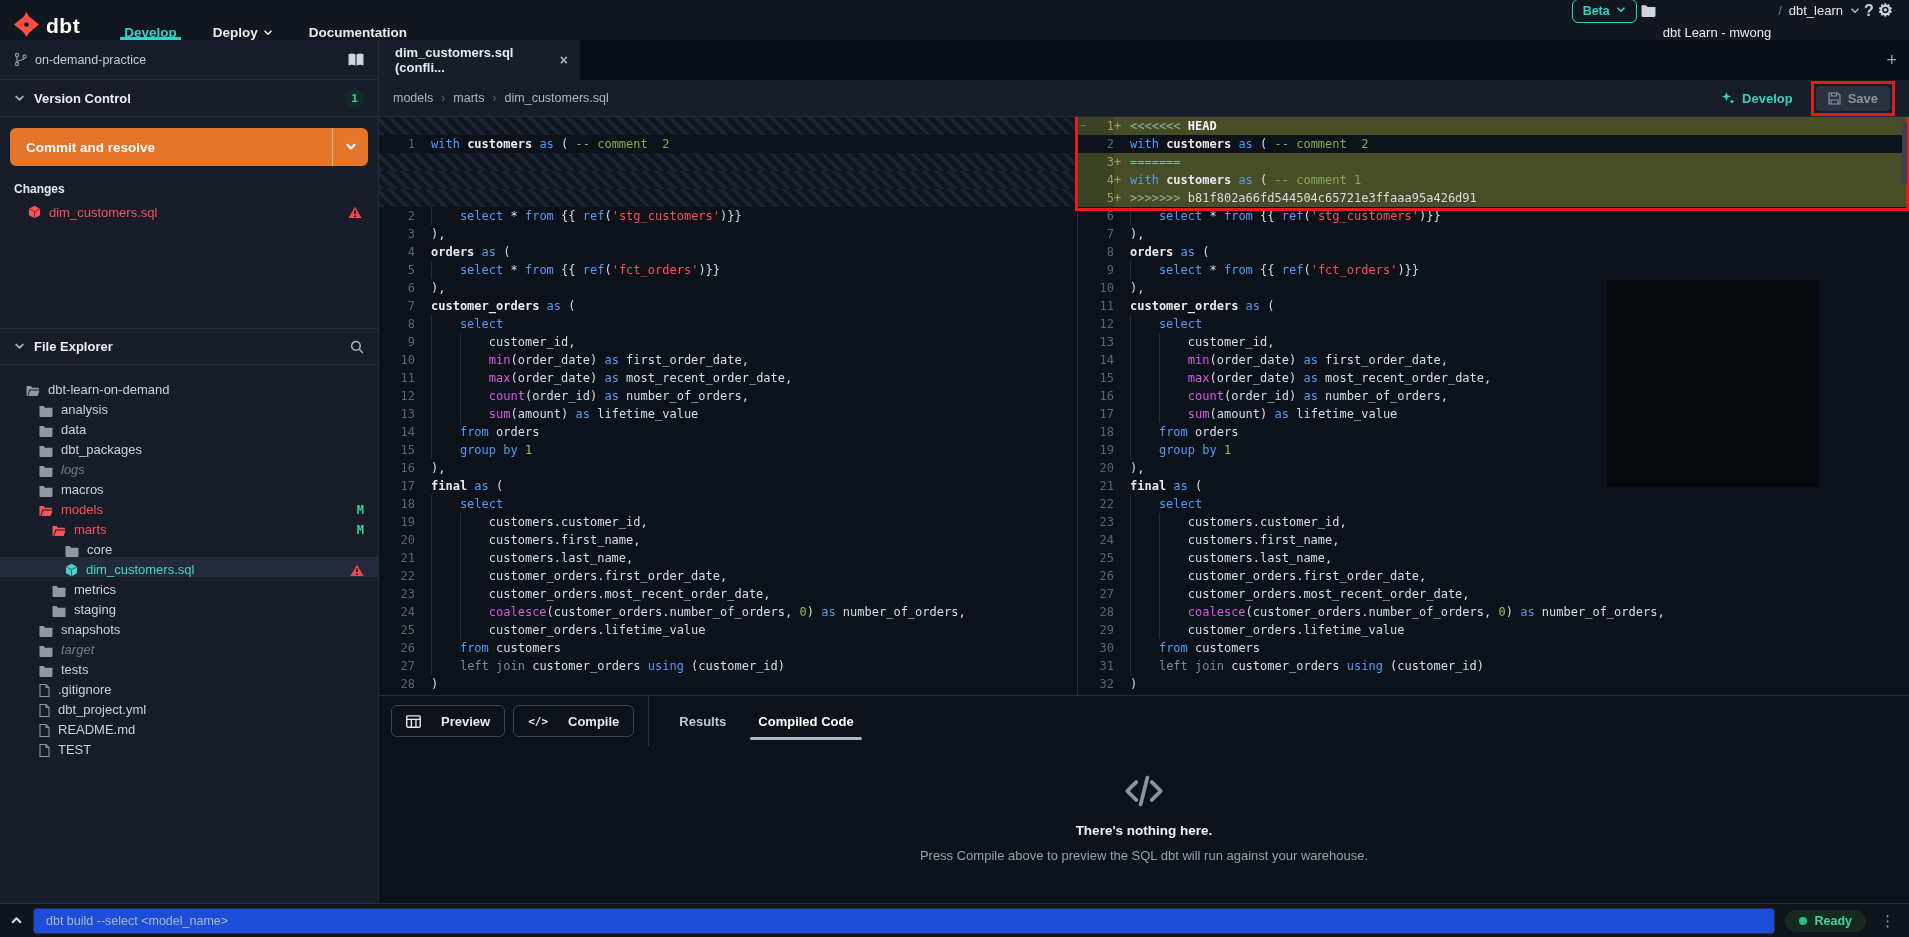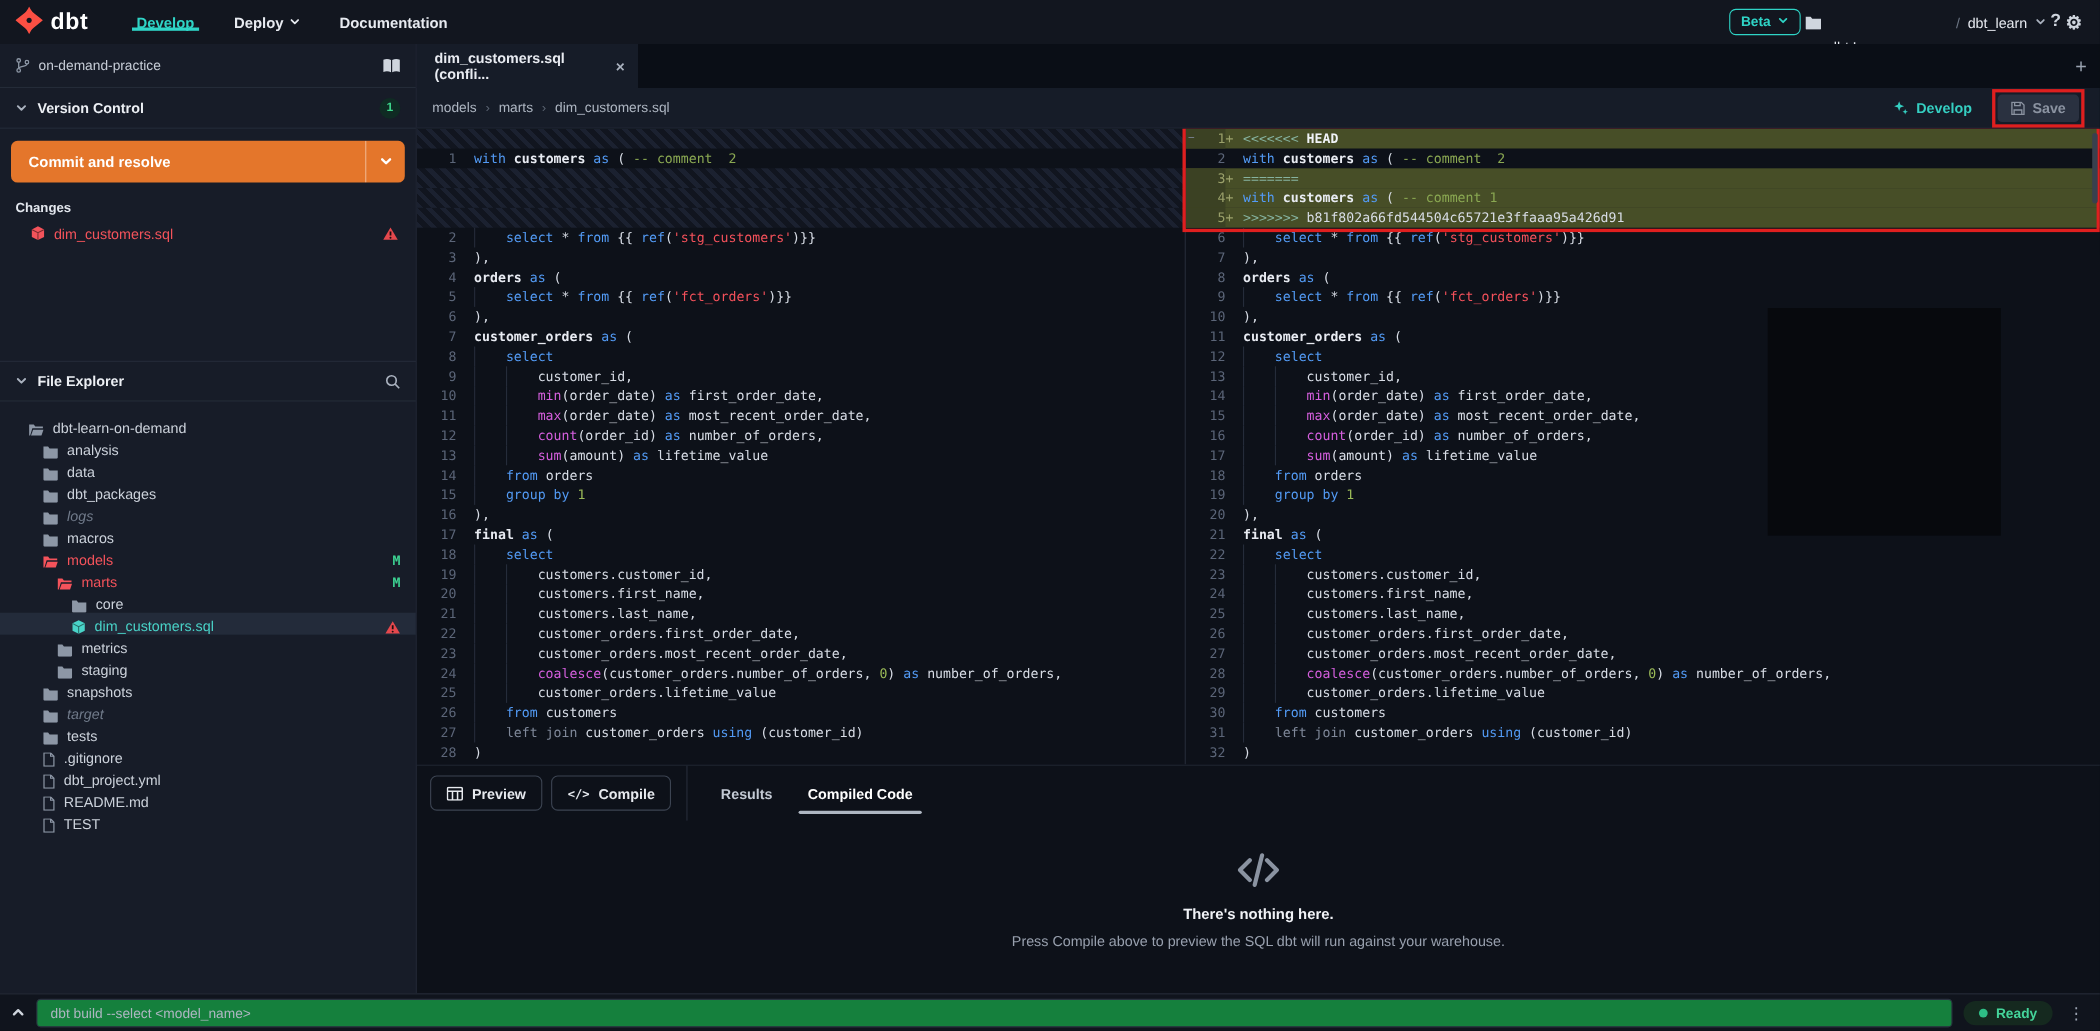--- a/index.html
+++ b/index.html
@@ -1,21 +1,21 @@
 <!DOCTYPE html>
 <html><head>
 <meta charset="utf-8">
 <style>
   * { margin:0; padding:0; box-sizing:border-box; }
   html,body { width:1909px; height:937px; overflow:hidden; background:#0d1119; }
   body { font-family:"Liberation Sans", sans-serif; color:#dfe3ea; font-size:13px; }
   .app { width:1909px; height:937px; display:flex; flex-direction:column; }
 
   
-  .topnav { height:40px; background:#12161f; display:flex; align-items:center; flex:none; }
+  .topnav { height:40px; background:#12161f; display:flex; align-items:flex-end; flex:none; }
   .logo { display:flex; align-items:center; gap:7px; padding:0 26px 0 14px; }
   .logo-text { font-size:21px; font-weight:bold; color:#fff; letter-spacing:.5px; }
   .nav-items { display:flex; align-items:stretch; }
   .nav-item { display:flex; align-items:center; gap:5px; padding:0 18px; color:#e7eaf0; font-weight:bold; font-size:13.5px; position:relative; cursor:pointer; }
   .nav-item.active { color:#2fd4c6; }
   .nav-item.active::after { content:""; position:absolute; left:14px; right:14px; bottom:0; height:3px; background:#2fd4c6; }
   .topnav-right { margin-left:auto; display:flex; align-items:center; gap:4px; padding-right:16px; }
   .beta-pill { display:flex; align-items:center; gap:6px; border:1.5px solid #2fd4c6; color:#2fd4c6; font-weight:bold; font-size:12.5px; border-radius:6px; padding:4px 10px; cursor:pointer; }
   .account { display:flex; align-items:center; gap:7px; color:#e7eaf0; font-size:13px; cursor:pointer; }
   .account .acct-name { font-weight:normal;margin-top:44px; }
@@ -82,36 +82,36 @@
   .tk-k{color:#539bf5} .tk-b{color:#e8ebf2;font-weight:bold} .tk-t{color:#d8dde6}
   .tk-f{color:#d55fde} .tk-s{color:#f4515b} .tk-c{color:#8aa852} .tk-n{color:#9bbb58}
   .tk-g{color:#7f8899} .tk-m{color:#86b3a0} .tk-w{color:#f0f3f7;font-weight:bold}
   .conflict-annotation { position:absolute; left:696px; right:0; top:-3px; height:97px; border:3px solid #df1f1f; pointer-events:none; z-index:6; }
   .redaction { position:absolute; left:1228px; top:163px; width:212px; height:207px; background:rgba(0,0,0,.45); z-index:4; }
   .v-scrollbar { position:absolute; right:2px; top:4px; width:5px; height:64px; background:#39404e; border-radius:3px; z-index:7; }
 
   
   .results { flex:1; display:flex; flex-direction:column; border-top:1px solid #242b38; min-height:0; }
   .results-toolbar { height:50px; flex:none; display:flex; align-items:center; padding:0 12px; position:relative; }
-  .rt-btn { display:flex; align-items:center; gap:8px; height:32px; padding:0 14px; background:none; border:1px solid #3c4452; border-radius:6px; color:#e7eaef; font-size:13px; font-weight:bold; cursor:pointer; }
+  .rt-btn { display:flex; align-items:center; gap:20px; height:32px; padding:0 14px; background:none; border:1px solid #3c4452; border-radius:6px; color:#e7eaef; font-size:13px; font-weight:bold; cursor:pointer; }
   .rt-btn + .rt-btn { margin-left:8px; }
   .compile-glyph { font-family:"DejaVu Sans Mono", monospace; font-size:11px; font-weight:bold; }
   .rt-divider { width:1px; align-self:stretch; background:#262d3b; margin:0 14px; }
   .res-tab { padding:0 16px; height:50px; display:flex; align-items:center; font-size:13px; font-weight:bold; color:#c3cad4; cursor:pointer; position:relative; }
   .res-tab.active { color:#fff; }
   .res-tab.active::after { content:""; position:absolute; left:8px; right:8px; bottom:6px; height:3px; background:#aeb6c2; border-radius:2px; }
   .results-content { flex:1; display:flex; flex-direction:column; align-items:center; justify-content:flex-start; padding-top:28px; }
   .empty-icon { color:#8a93a1; margin-bottom:12px; }
   .empty-title { font-weight:bold; font-size:13.5px; color:#f0f2f6; margin-bottom:10px; }
   .empty-hint { font-size:13px; color:#98a0ae; }
 
   
   .command-bar { height:34px; flex:none; background:#10141d; border-top:1px solid #262c38; display:flex; align-items:center; padding:0 10px; gap:10px; }
   .cmd-chevron { color:#cfd5dd; display:flex; cursor:pointer; }
-  .cmd-input { flex:1; height:26px; background:#15803d; border:1px solid #2a3140; border-radius:4px; color:#dfe3ea; font-size:12.5px; padding:0 12px; outline:none; font-family:"Liberation Sans", sans-serif; }
+  .cmd-input { flex:1; height:26px; background:#1d4ed8; border:1px solid #2a3140; border-radius:4px; color:#dfe3ea; font-size:12.5px; padding:0 12px; outline:none; font-family:"Liberation Sans", sans-serif; }
   .cmd-input::placeholder { color:#aeb6c2; }
   .ready-pill { display:flex; align-items:center; gap:7px; background:#15291f; border-radius:12px; padding:4px 14px; flex:none; }
   .ready-dot { width:8px; height:8px; border-radius:50%; background:#2ebd85; }
   .ready-text { color:#44d49a; font-size:12.5px; font-weight:bold; }
   .kebab { color:#9aa2b0; font-size:15px; cursor:pointer; padding:0 4px; flex:none; }
 </style>
 </head>
 <body>
 
 <div class="app">

